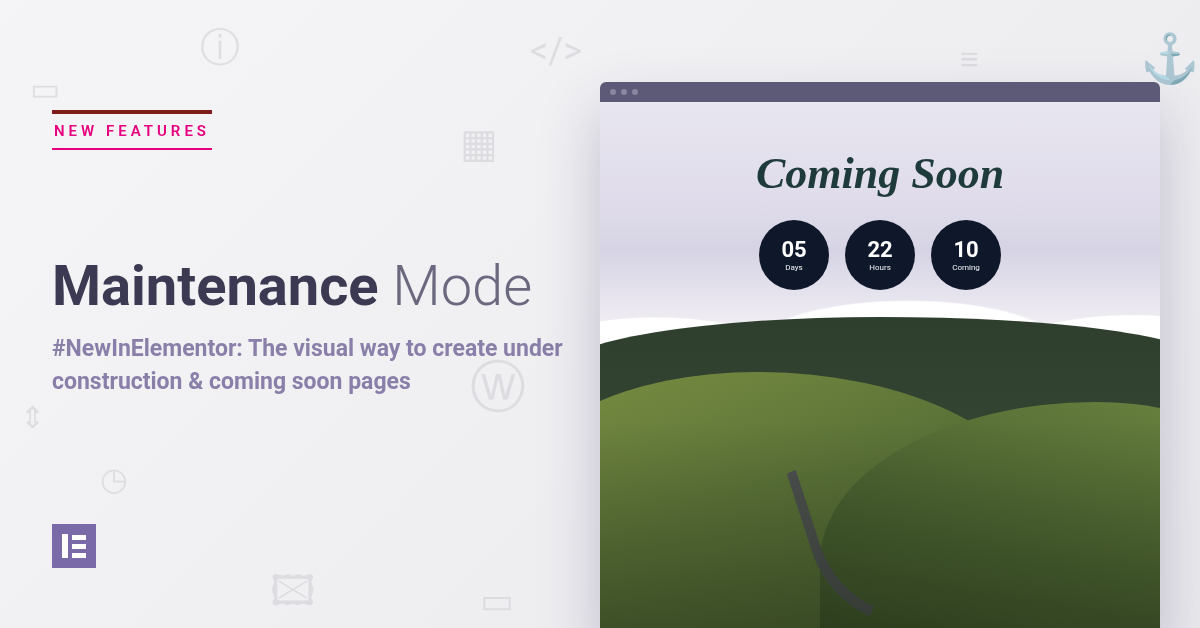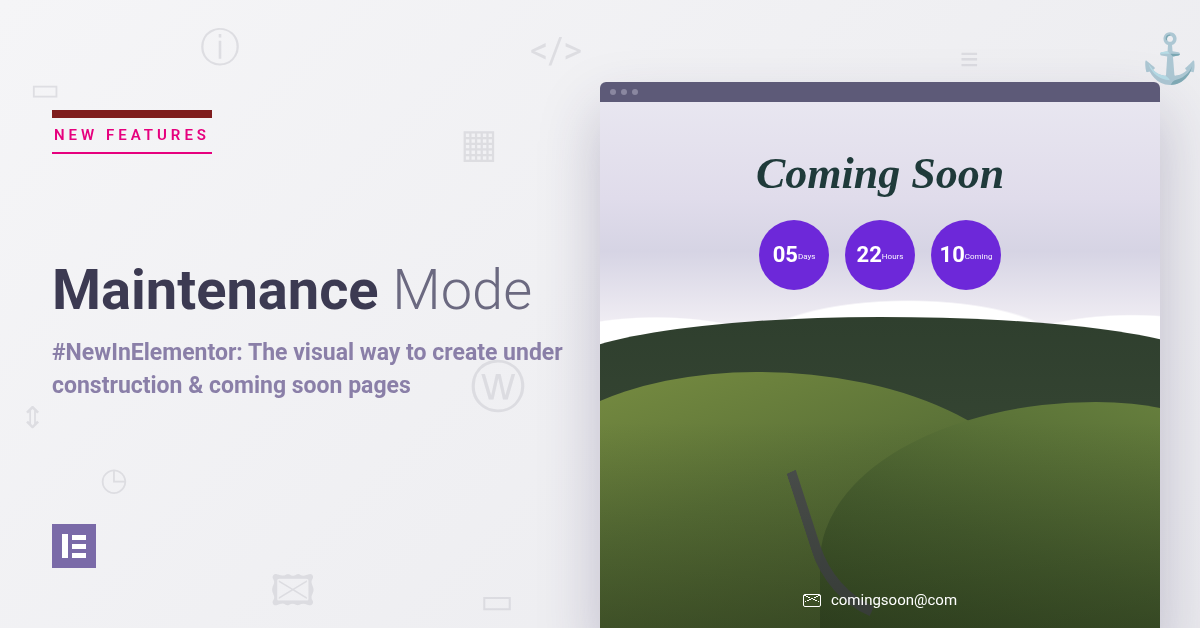--- a/index.html
+++ b/index.html
@@ -37,21 +37,21 @@
   left: 52px;
   top: 110px;
   width: 540px;
 }
 .eyebrow-wrap { display: inline-block; }
 .eyebrow {
   color: #e6007e;
   font-size: 15px;
   font-weight: 600;
   letter-spacing: 4px;
-  border-top: 8px solid #7f1d1d;
+  border-top: 4px solid #7f1d1d;
   border-bottom: 2px solid #e6007e;
   padding: 8px 2px;
 }
 .headline {
   margin-top: 106px;
   font-size: 56px;
   font-weight: 300;
   color: #6b6980;
   line-height: 1.1;
 }
@@ -167,23 +167,23 @@
 .countdown {
   position: absolute;
   top: 118px; left: 0; right: 0;
   display: flex;
   justify-content: center;
   gap: 16px;
 }
 .unit {
   width: 70px; height: 70px;
   border-radius: 50%;
-  background: #6d28d9;
-  display: flex;
-  flex-direction: row;
+  background: #0f172a;
+  display: flex;
+  flex-direction: column;
   align-items: center;
   justify-content: center;
   color: #fff;
 }
 .unit .num { font-size: 22px; font-weight: 700; line-height: 1; }
 .unit .lab { font-size: 8px; margin-top: 2px; opacity: 0.95; }
 
 .email {
   position: absolute;
   bottom: 26px; left: 0; right: 0;
@@ -268,18 +268,14 @@
       <div class="unit">
         <div class="num">22</div>
         <div class="lab">Hours</div>
       </div>
       <div class="unit">
         <div class="num">10</div>
         <div class="lab">Coming</div>
       </div>
     </div>
 
-    <div class="email">
-      <span class="mail-icon"></span>
-      <span>comingsoon@com</span>
-    </div>
   </div>
 </div>
 
 </body></html>

